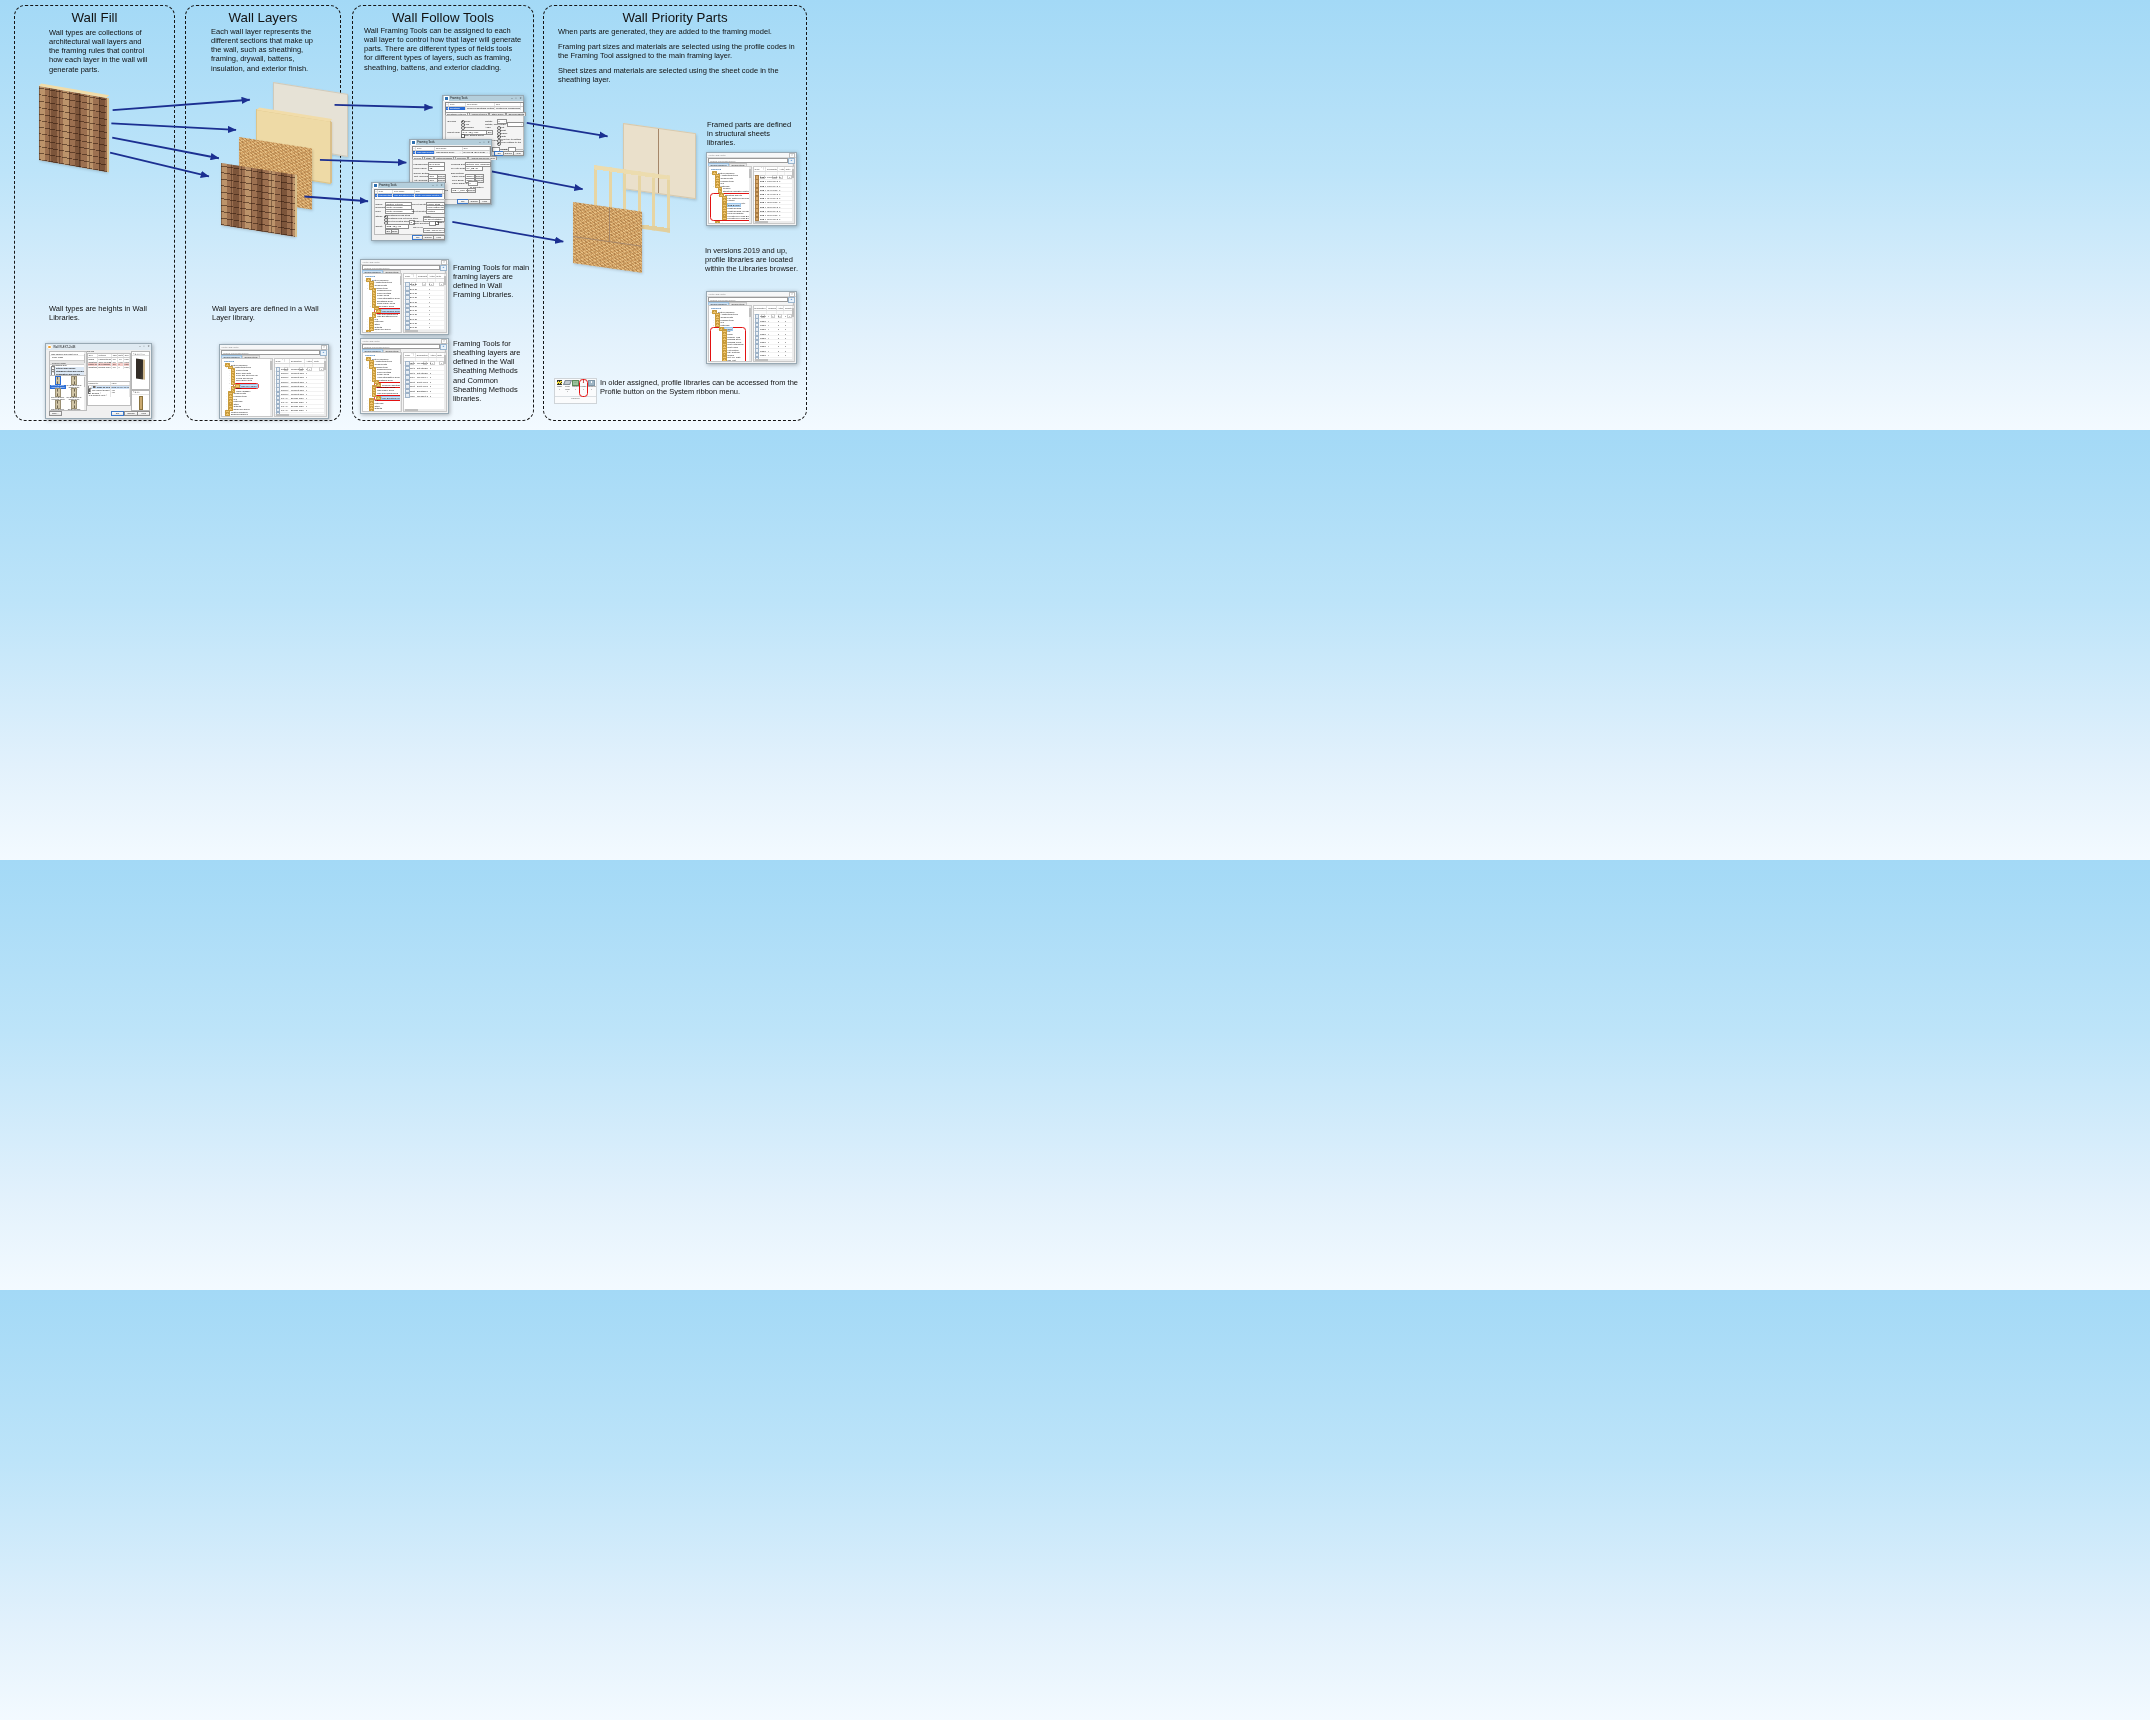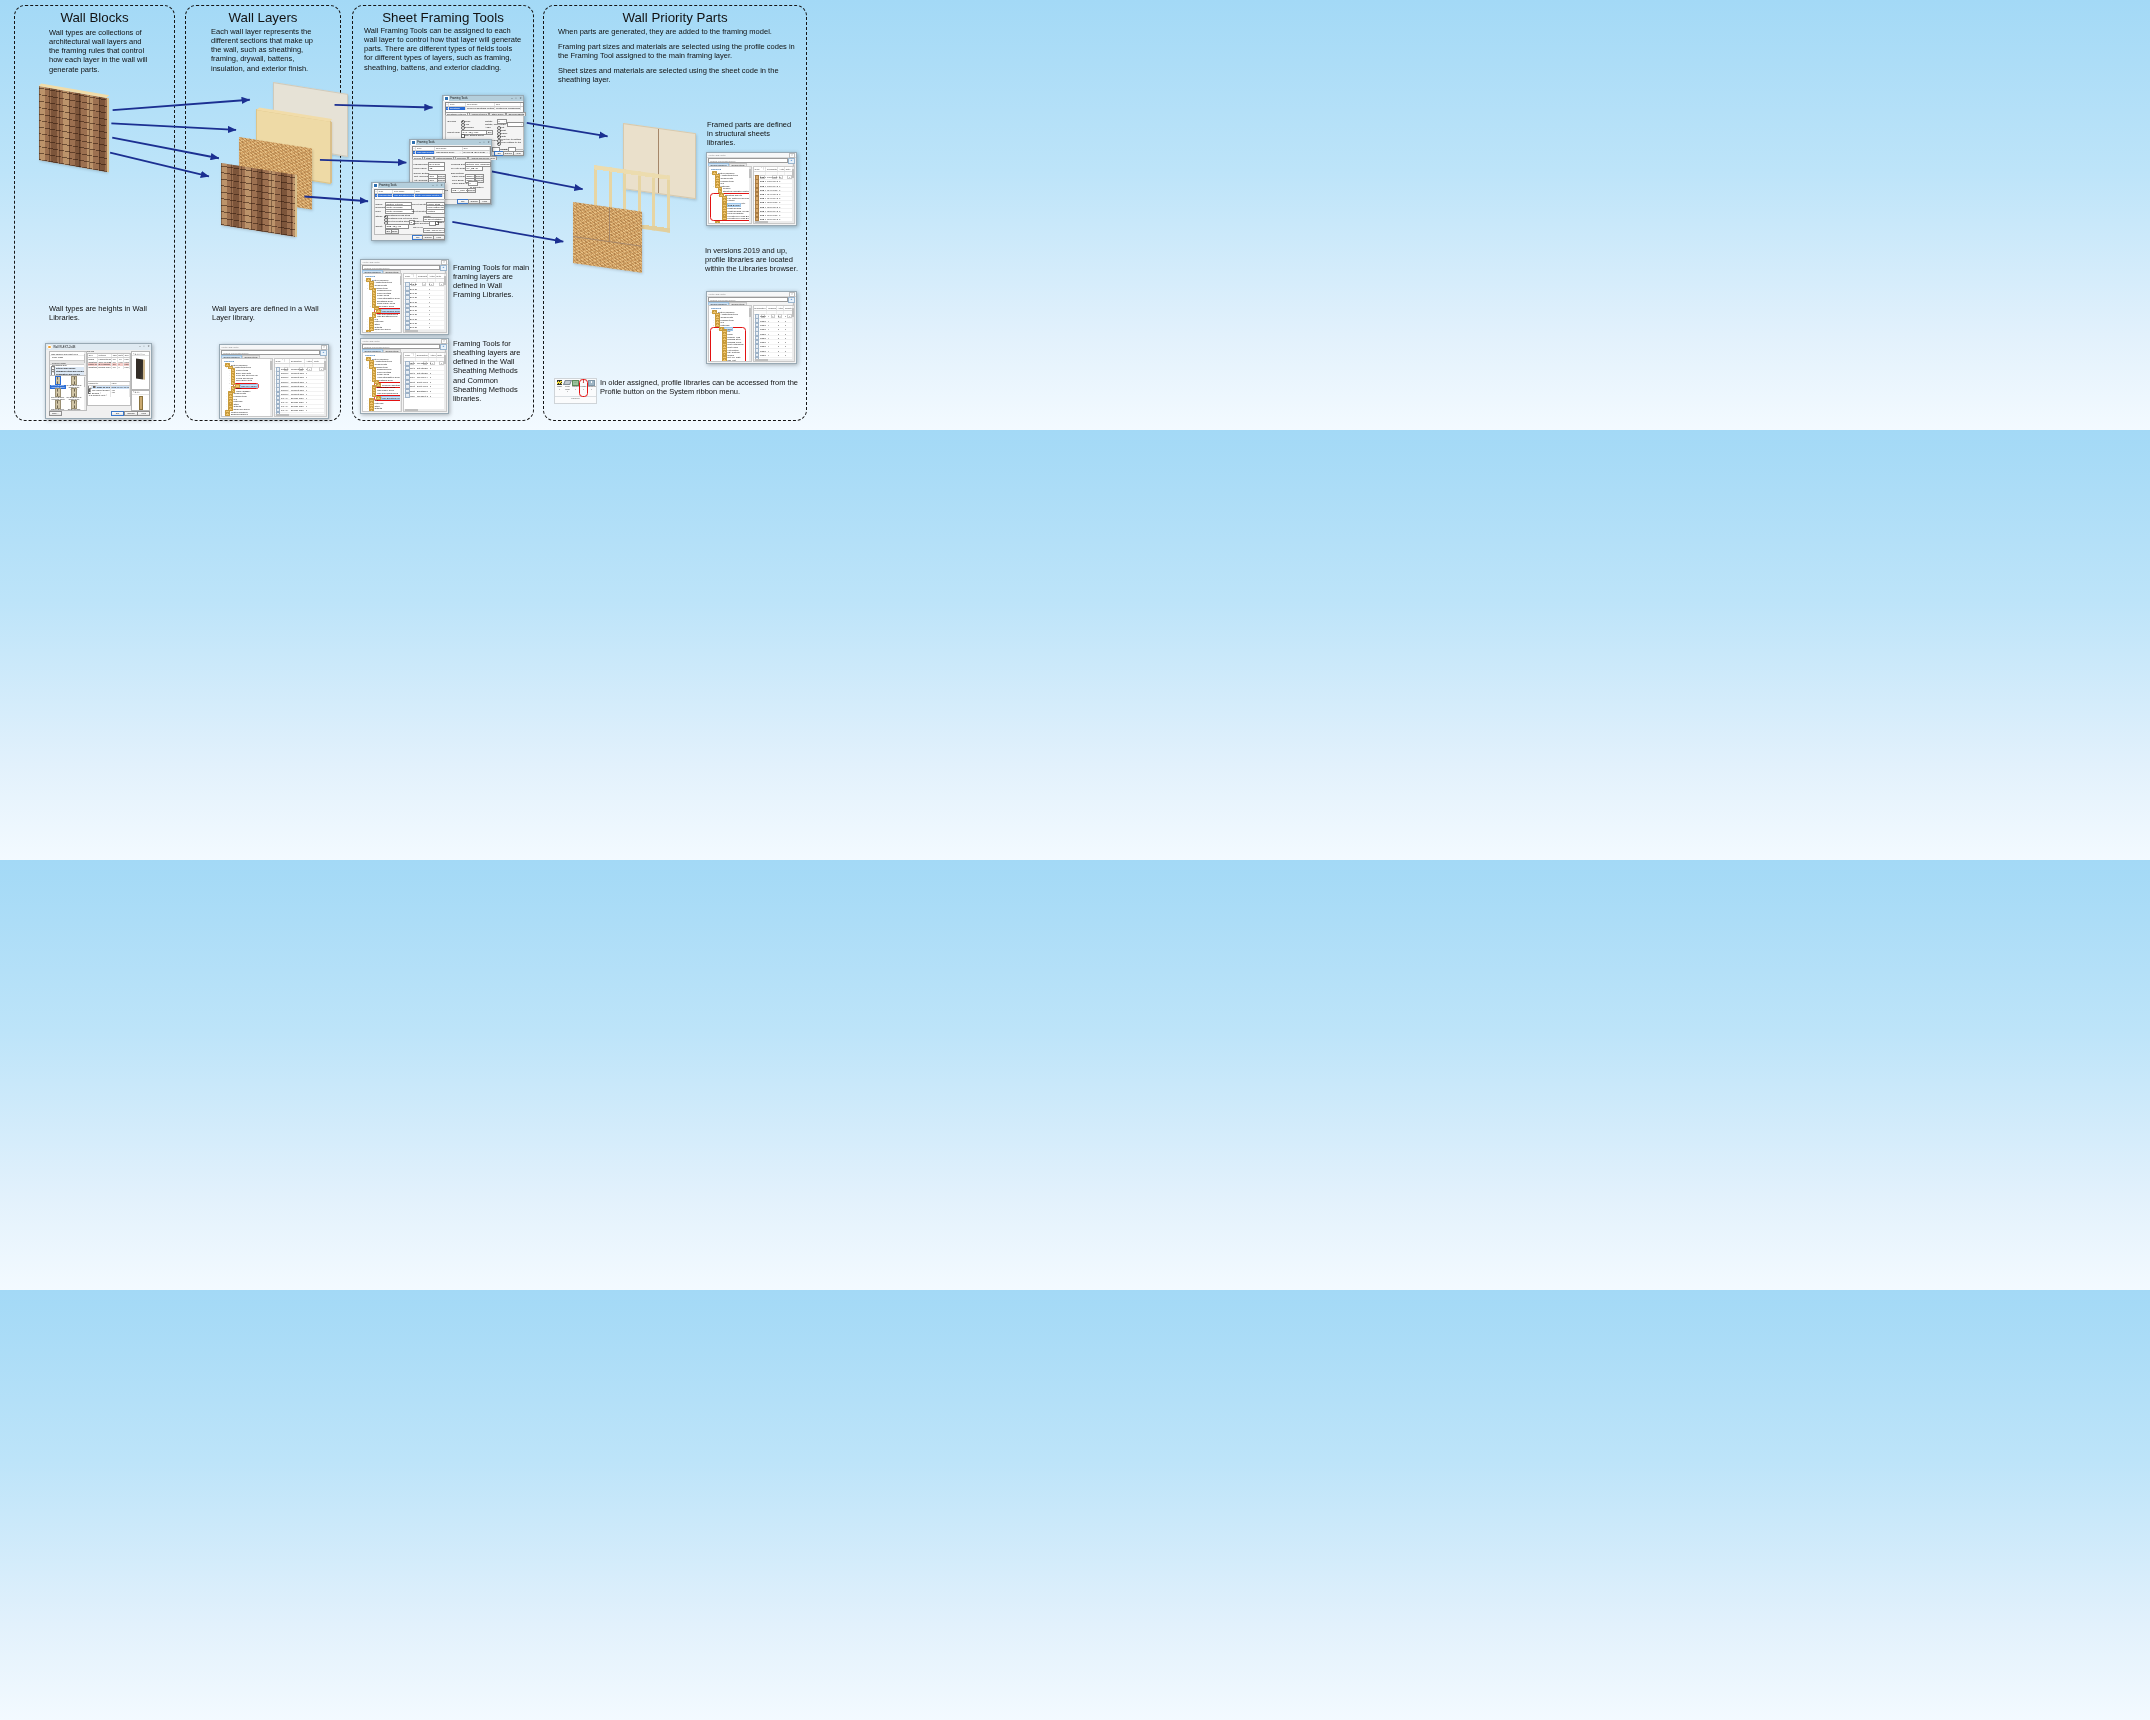--- a/index.html
+++ b/index.html
@@ -139,27 +139,27 @@
   .pv{position:absolute;background:#fff;border:0.4px solid #b5b5b5;overflow:hidden;}
   .pv .ptools{border-bottom:0.4px solid #e2e2e2;}
   .darkslab{position:absolute;left:3.9px;top:6.5px;width:7.3px;height:20px;background:linear-gradient(100deg,#332d27 65%,#4a433a);transform:skewY(7deg);}
   .darkslab::after{content:"";position:absolute;right:-1.3px;top:0;width:1.3px;height:100%;background:#cdb68c;}
   .stripslab{position:absolute;left:7.3px;top:4.7px;width:1.7px;height:12px;background:#caa96f;border:0.4px solid #8a7340;}
 </style>
 </head>
 <body>
 
 <div class="panel" style="left:14px;top:5.2px;width:159px;height:414px;">
-  <h1 class="panel-title">Wall Blocks</h1>
+  <h1 class="panel-title">Wall Fill</h1>
 </div>
 <div class="panel" style="left:185px;top:5.2px;width:154px;height:414px;">
   <h1 class="panel-title">Wall Layers</h1>
 </div>
 <div class="panel" style="left:352px;top:5.2px;width:180px;height:414px;">
-  <h1 class="panel-title">Sheet Framing Tools</h1>
+  <h1 class="panel-title">Wall Follow Tools</h1>
 </div>
 <div class="panel" style="left:543px;top:5.2px;width:262px;height:414px;">
   <h1 class="panel-title">Wall Priority Parts</h1>
 </div>
 
 <div class="desc" style="left:49px;top:28px;width:103px;">Wall types are collections of architectural wall layers and the framing rules that control how each layer in the wall will generate parts.</div>
 <div class="desc" style="left:49px;top:304px;width:105px;">Wall types are heights in Wall Libraries.</div>
 <div class="desc" style="left:211px;top:27px;width:109px;">Each wall layer represents the different sections that make up the wall, such as sheathing, framing, drywall, battens, insulation, and exterior finish.</div>
 <div class="desc" style="left:212px;top:304px;width:114px;">Wall layers are defined in a Wall Layer library.</div>
 <div class="desc" style="left:364px;top:26px;width:158px;">Wall Framing Tools can be assigned to each wall layer to control how that layer will generate parts.  There are different types of fields tools for different types of layers, such as framing, sheathing, battens, and exterior cladding.</div>

